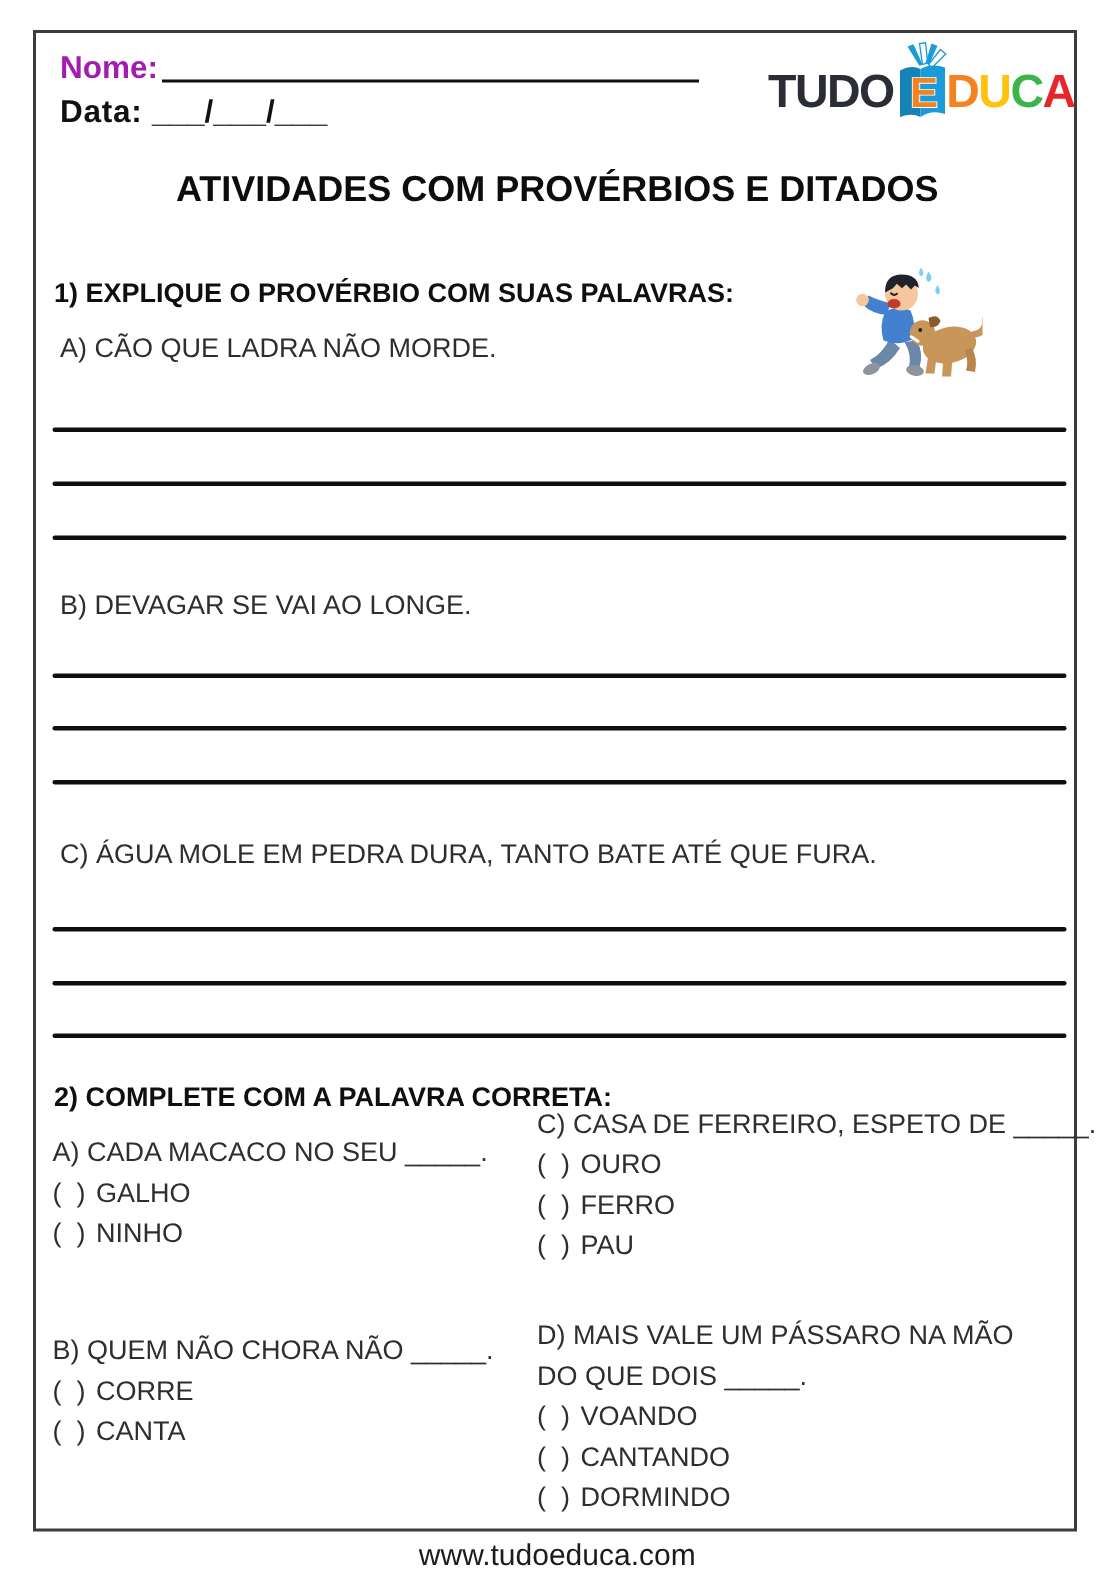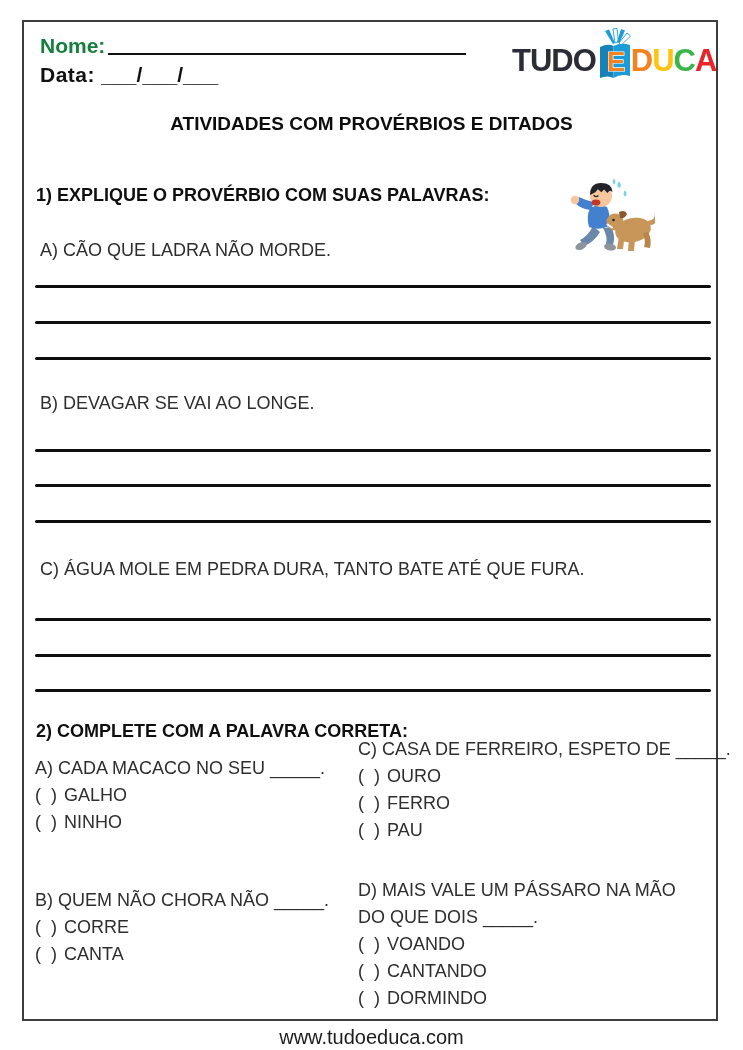--- a/index.html
+++ b/index.html
@@ -14,48 +14,48 @@
   .page-border {
     position:absolute; left:22px; top:20px;
     width:696px; height:1001px;
     border:2px solid #3d3d3d;
     background:#ffffff;
   }
   
   .name-row {
     position:absolute; left:40px; top:34px; width:426px;
     display:flex; align-items:flex-end;
-    font-size:21px; font-weight:bold; color:#15803d;
+    font-size:21px; font-weight:bold; color:#a21caf;
   }
   .name-blank { flex:1; border-bottom:2.5px solid #111; margin:0 0 3px 3px; height:20px; }
   .date-row {
     position:absolute; left:40px; top:63px;
     font-size:21px; font-weight:bold; color:#111;
     letter-spacing:0.5px;
   }
   .date-blank { letter-spacing:0; }
   
   .logo { position:absolute; top:32px; left:512px; height:56px; display:flex; align-items:center; }
   .logo-word { font-size:31px; font-weight:bold; letter-spacing:-1px; line-height:1; }
   .logo-tudo { color:#2a2d35; }
   .logo-book { width:40px; height:58px; margin:-8px -3px 0 -2px; }
   .logo-d { color:#f58220; } .logo-u { color:#ffc20e; }
   .logo-c { color:#39b54a; } .logo-a { color:#e8262a; }
   
   .title {
     position:absolute; top:113px; left:0; width:100%;
-    text-align:center; font-size:19px; font-weight:bold; color:#0d0d0d;
+    text-align:center; font-size:24px; font-weight:bold; color:#0d0d0d;
   }
   
   .sec-heading { position:absolute; font-size:18px; font-weight:bold; color:#0f0f0f; }
   .s1-heading { left:36px; top:185px; }
   .s2-heading { left:36px; top:721px; }
   
   .prompt { position:absolute; left:40px; font-size:18px; color:#2e2e2e; white-space:nowrap; }
-  .p-a { top:240px;text-align:right; } .p-b { top:393px; } .p-c { top:559px; }
+  .p-a { top:222px;text-align:right; } .p-b { top:393px; } .p-c { top:559px; }
   
   .wline { position:absolute; left:35px; width:676px; height:3px; background:#0e0e0e; border-radius:2px; }
   
   .illus { position:absolute; left:563px; top:178px; }
   
   .q-cell { position:absolute; font-size:18px; line-height:27px; color:#2e2e2e; }
   .cell-a { left:35px;  top:755px; width:320px; }
   .cell-c { left:358px; top:736px; width:362px; }
   .cell-b { left:35px;  top:887px; width:320px; }
   .cell-d { left:358px; top:877px; width:334px; }

